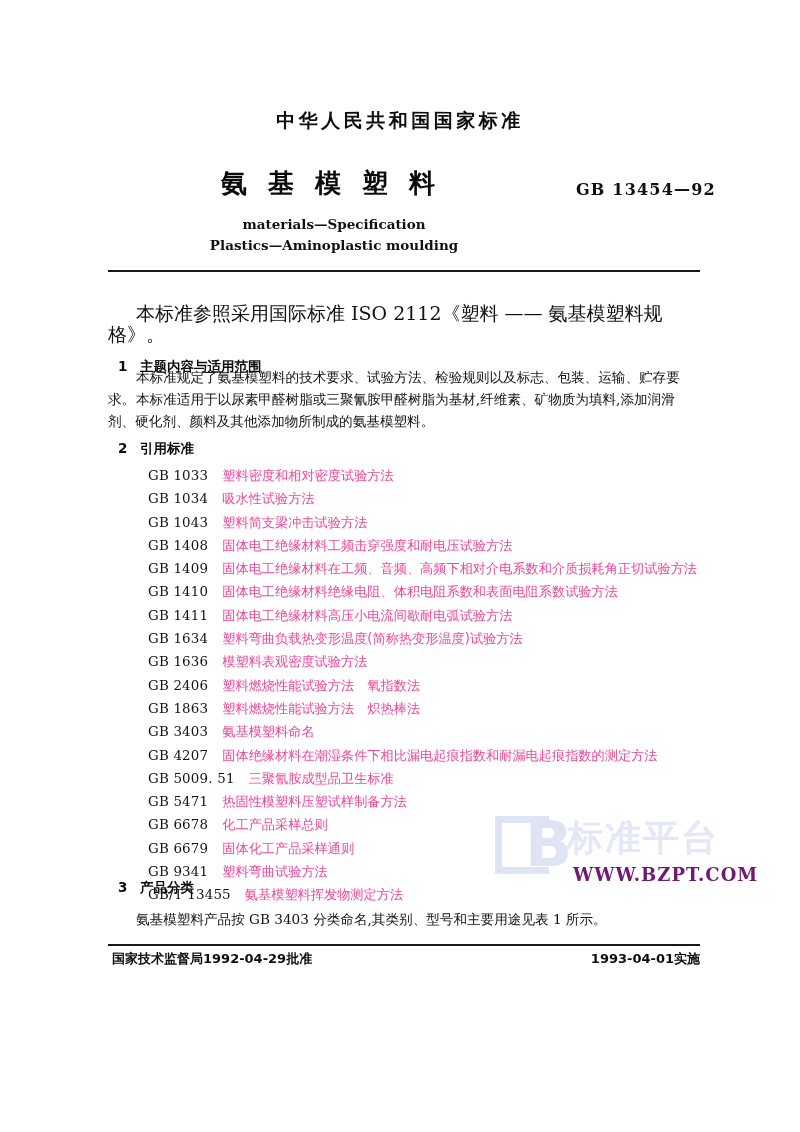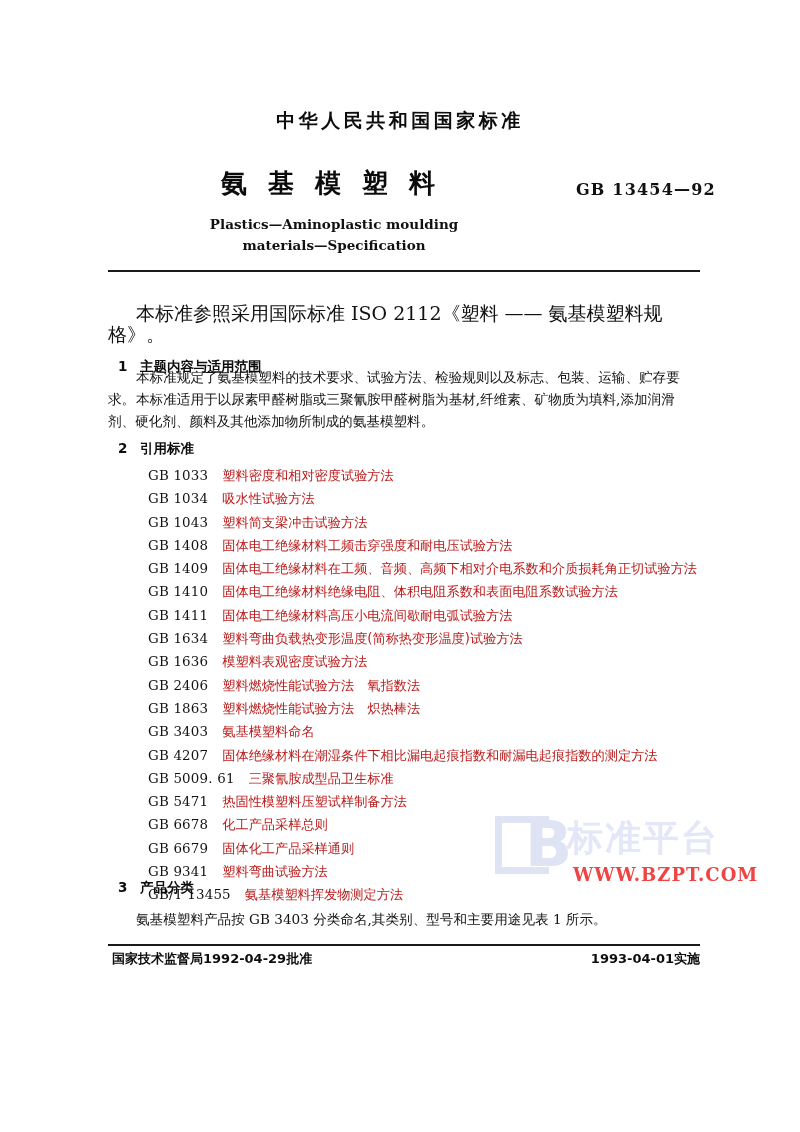--- a/index.html
+++ b/index.html
@@ -67,21 +67,21 @@
     white-space: nowrap;
   }
   .wm-url {
     position: absolute;
     left: 78px;
     top: 52px;
     font-family: "DejaVu Serif", "Liberation Serif", serif;
     font-size: 18px;
     font-weight: 700;
     letter-spacing: 1px;
-    color: #ef4444;
+    color: #701a75;
     white-space: nowrap;
   }
 
   
   .content { position: relative; z-index: 2; }
 
   .nat-title {
     position: absolute;
     left: 0; top: 108px;
     width: 800px;
@@ -200,21 +200,21 @@
   .std-code {
     flex: 0 0 auto;
     min-width: 60px;
     font-family: "DejaVu Serif", "Liberation Serif", serif;
     letter-spacing: 0.2px;
   }
   .std-name {
     margin-left: 14px;
     font-family: "DejaVu Sans", "Liberation Sans", sans-serif;
     font-size: 13.2px;
-    color: #b91c1c;
+    color: #ec4899;
   }
 
   
   .rule-bottom {
     position: absolute;
     left: 108px;
     top: 944px;
     width: 592px;
     height: 0;
     border-top: 2.2px solid #1a1a1a;
@@ -250,22 +250,22 @@
 
   <div class="content">
 
     <div class="nat-title">中华人民共和国国家标准</div>
 
     <div class="main-title">氨基模塑料</div>
 
     <div class="std-number">GB 13454—92</div>
 
     <div class="en-title">
+      <div>materials—Specification</div>
       <div>Plastics—Aminoplastic moulding</div>
-      <div>materials—Specification</div>
     </div>
 
     <div class="rule-top"></div>
 
     <div class="intro-para">本标准参照采用国际标准 ISO 2112《塑料 —— 氨基模塑料规格》。</div>
 
     <div class="sec-head sec-head-1">
       <span class="num">1</span><span>主题内容与适用范围</span>
     </div>
     <div class="para para-1a">本标准规定了氨基模塑料的技术要求、试验方法、检验规则以及标志、包装、运输、贮存要求。</div>
@@ -322,21 +322,21 @@
       </div>
       <div class="std-row">
         <span class="std-code">GB 3403</span>
         <span class="std-name">氨基模塑料命名</span>
       </div>
       <div class="std-row">
         <span class="std-code">GB 4207</span>
         <span class="std-name">固体绝缘材料在潮湿条件下相比漏电起痕指数和耐漏电起痕指数的测定方法</span>
       </div>
       <div class="std-row">
-        <span class="std-code">GB 5009. 61</span>
+        <span class="std-code">GB 5009. 51</span>
         <span class="std-name">三聚氰胺成型品卫生标准</span>
       </div>
       <div class="std-row">
         <span class="std-code">GB 5471</span>
         <span class="std-name">热固性模塑料压塑试样制备方法</span>
       </div>
       <div class="std-row">
         <span class="std-code">GB 6678</span>
         <span class="std-name">化工产品采样总则</span>
       </div>

